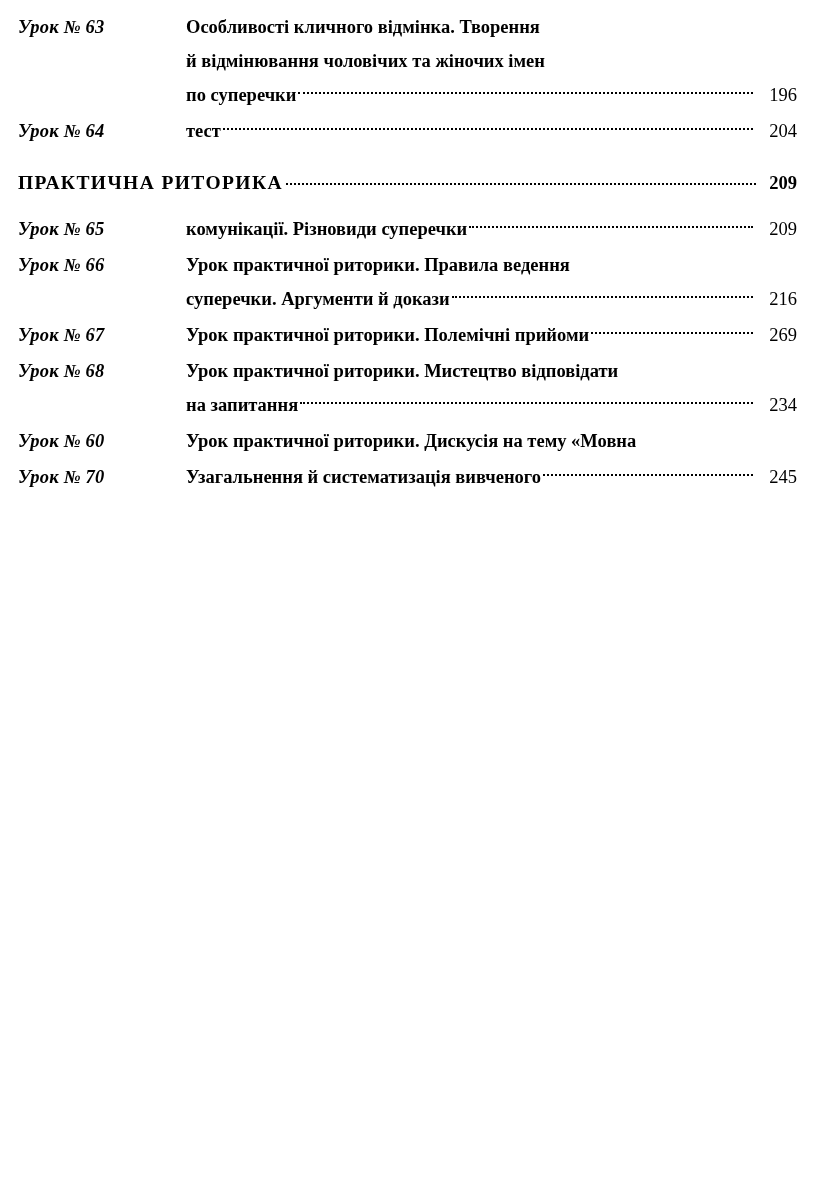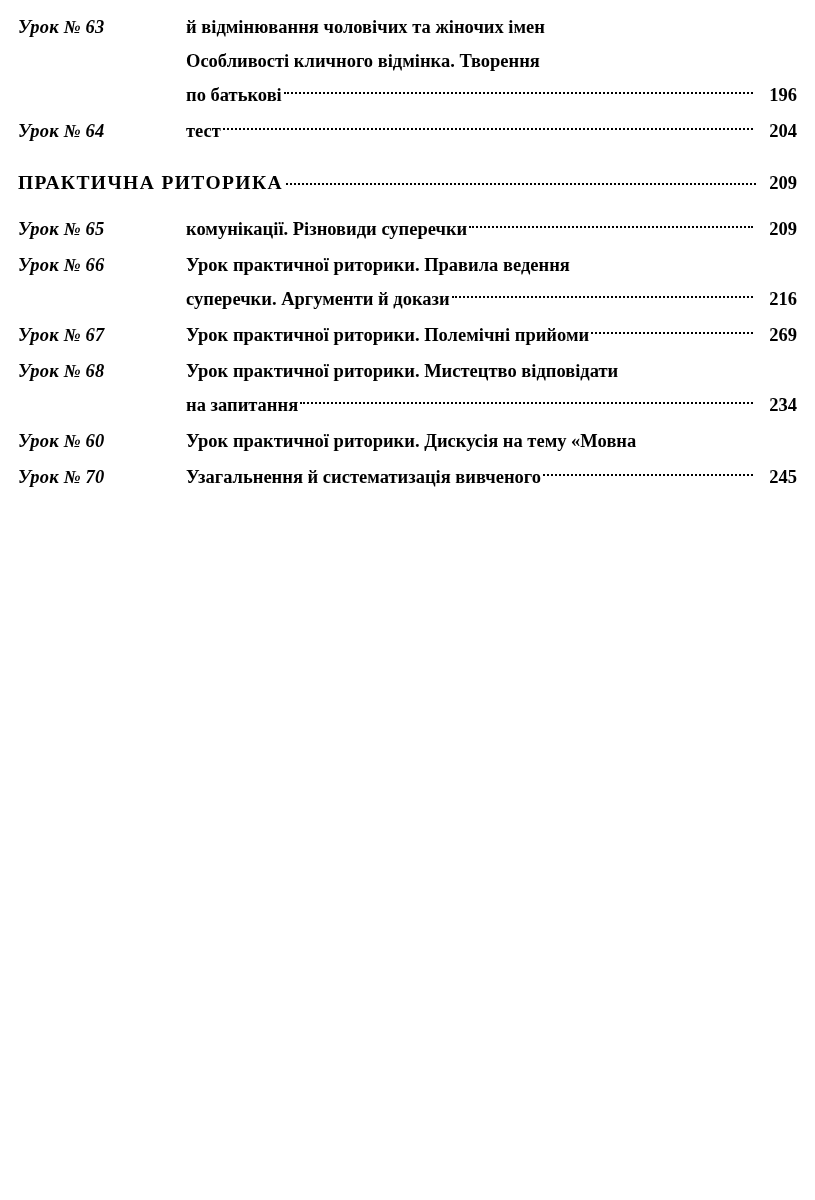--- a/index.html
+++ b/index.html
@@ -61,21 +61,21 @@
     min-width: 6px;
     margin: 0 2px 0 2px;
     position: relative;
     top: -3px;
     border-bottom: 2px dotted #000;
     height: 1px;
     align-self: center;
   }
   .entry .page-num {
     flex: 0 0 auto;
-    font-weight: bold;
+    font-weight: normal;
     font-size: 18.5px;
     white-space: nowrap;
     text-align: right;
     min-width: 38px;
     padding-left: 4px;
   }
 
   
   .section {
     display: flex;
@@ -107,29 +107,29 @@
 </style>
 </head>
 <body>
 
 <div class="page">
   <div class="toc" id="toc-root">
       <div class="entry">
         <div class="lesson-label">Урок № 63</div>
         <div class="body">
           <div class="line nolead">
+            <span class="text">Особливості кличного відмінка. Творення</span>
+            <span class="page-num"></span>
+          </div>
+          <div class="line nolead">
             <span class="text">й відмінювання чоловічих та жіночих імен</span>
             <span class="page-num"></span>
           </div>
-          <div class="line nolead">
-            <span class="text">Особливості кличного відмінка. Творення</span>
-            <span class="page-num"></span>
-          </div>
-          <div class="line">
-            <span class="text">по батькові</span>
+          <div class="line">
+            <span class="text">по суперечки</span>
             <span class="leader"></span>
             <span class="page-num">196</span>
           </div>
         </div>
       </div>
       <div class="entry">
         <div class="lesson-label">Урок № 64</div>
         <div class="body">
           <div class="line">
             <span class="text">тест</span>

